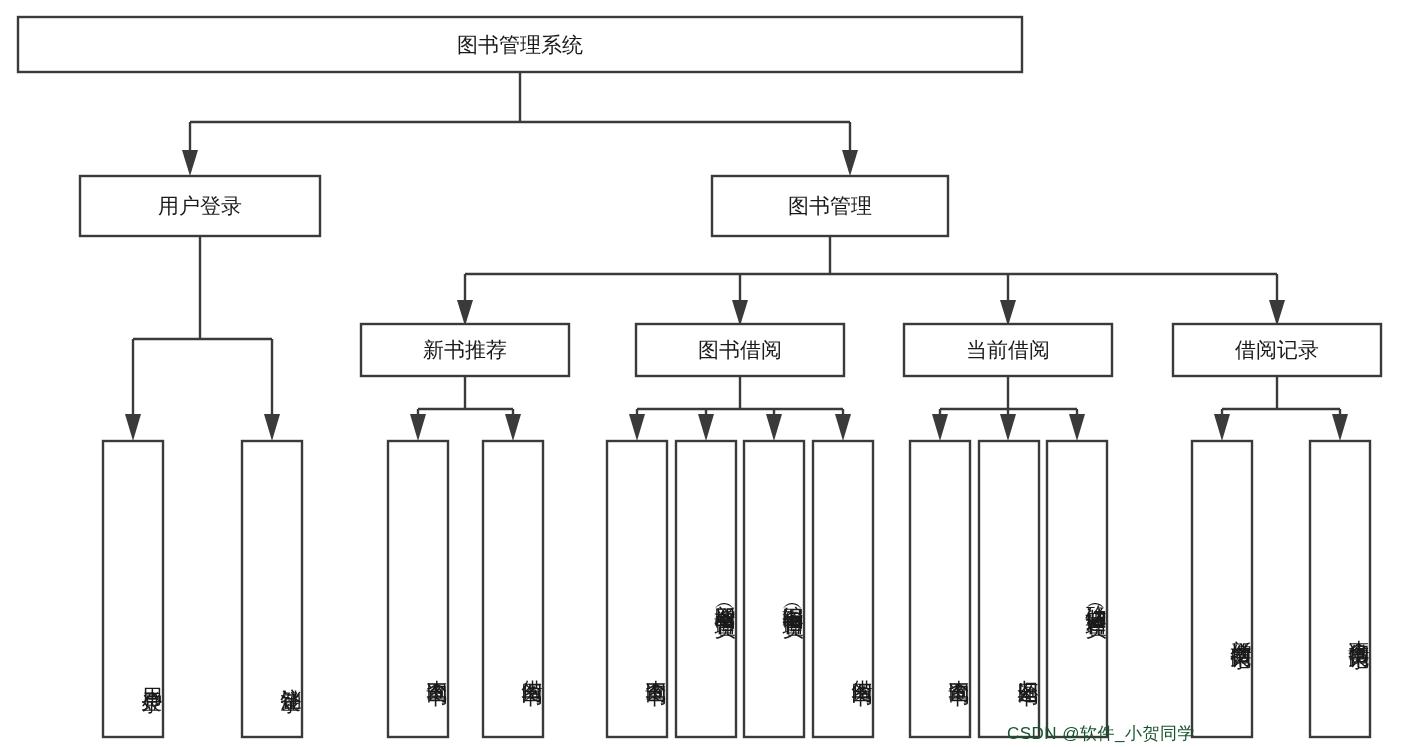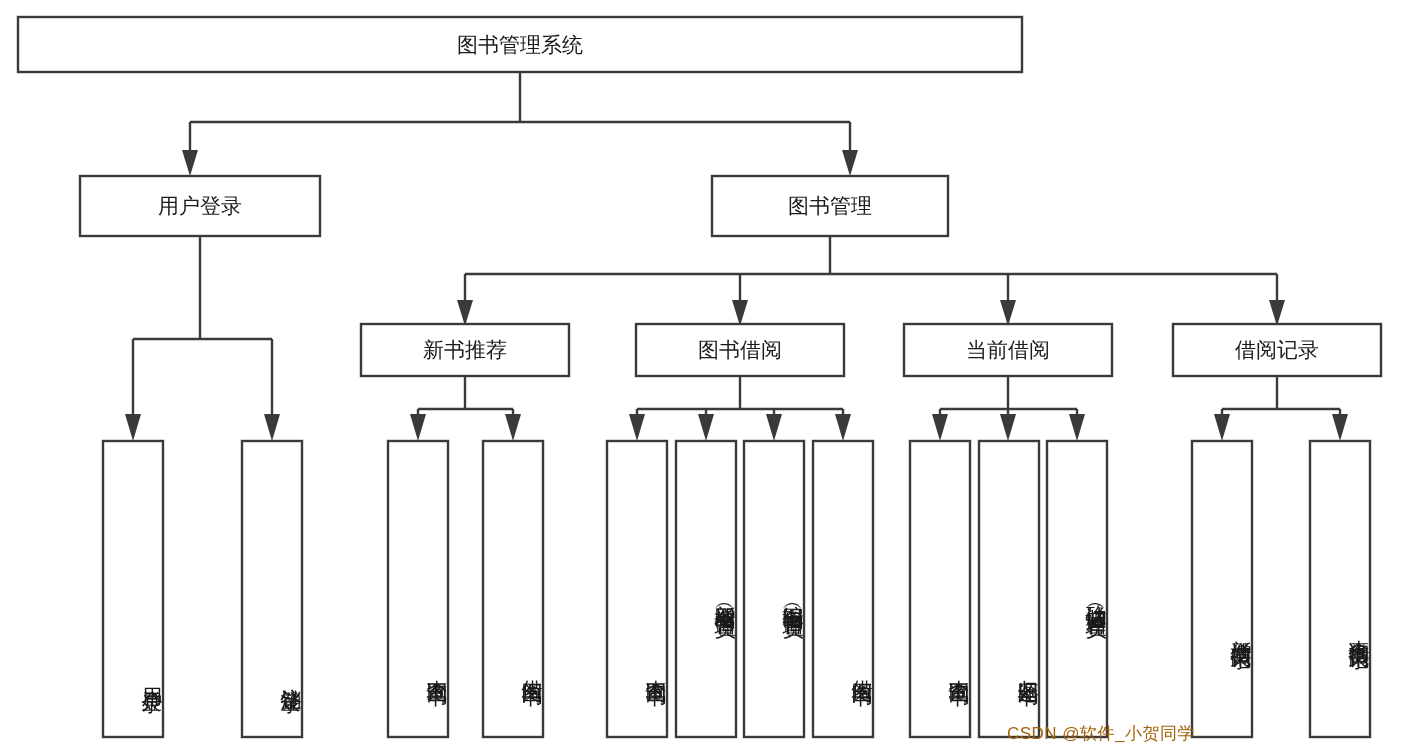--- a/index.html
+++ b/index.html
@@ -62,21 +62,21 @@
     white-space: nowrap;
     pointer-events: none;
     text-align: center;
   }
   .watermark {
     position: absolute;
     right: 8px;
     bottom: 6px;
     font-family: "Liberation Sans", "DejaVu Sans", sans-serif;
     font-size: 17px;
-    color: #a16207;
+    color: #14532d;
     letter-spacing: 0.5px;
     user-select: none;
   }
 </style>
 </head>
 <body>
 
 <div id="chart-root">
 
   <svg class="diagram" viewBox="0 0 1405 747" xmlns="http://www.w3.org/2000/svg">

